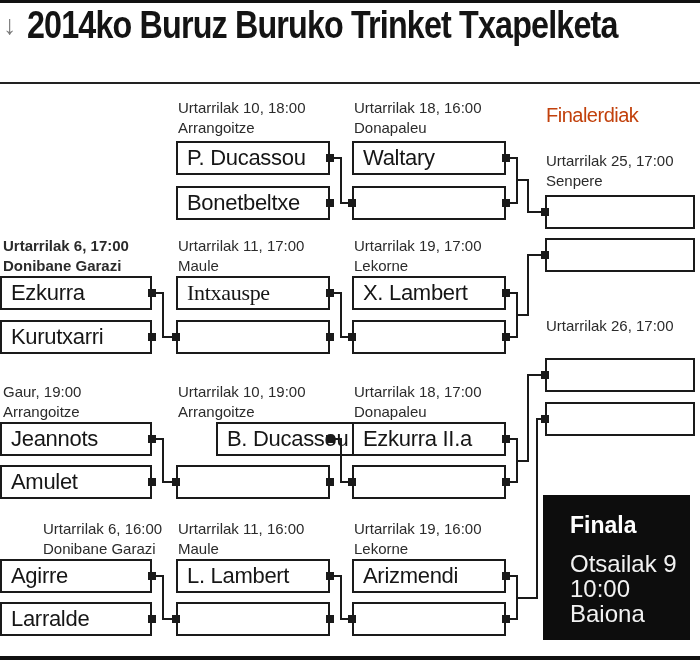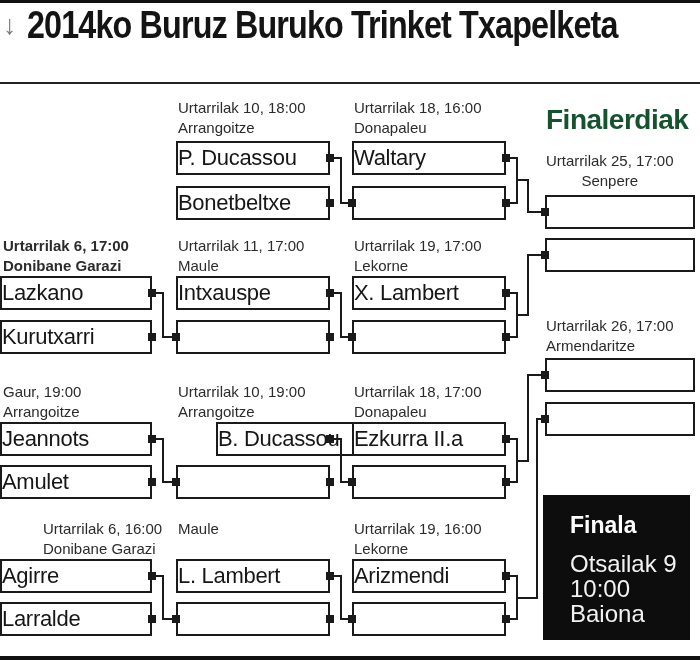--- a/index.html
+++ b/index.html
@@ -11,27 +11,27 @@
   #top-bar{left:0;top:0;width:700px;height:3px;background:#111111;}
   #footer-bar{left:0;top:656px;width:700px;height:4px;background:#111111;}
   #header-divider{left:0;top:82px;width:700px;height:2px;background:#222222;}
   #down-arrow{left:3px;top:8px;font-size:27px;font-weight:bold;color:#7a7a7a;line-height:34px;}
   #page-title{
     left:27px;top:2px;white-space:nowrap;color:#141414;
     font-size:38px;font-weight:bold;letter-spacing:-1px;line-height:46px;
     transform:scaleX(0.85);transform-origin:0 50%;
   }
   #semifinals-heading{
-    left:546px;top:104px;font-size:28px;font-weight:bold;color:#14532d;
+    left:546px;top:104px;font-size:20px;font-weight:normal;color:#c2410c;
     letter-spacing:-0.5px;white-space:nowrap;
   }
   .match-label{font-size:15px;line-height:20px;color:#2b2b2b;white-space:nowrap;}
   .slot{
     box-sizing:border-box;height:34px;border:2px solid #1a1a1a;background:#ffffff;
-    display:flex;align-items:center;
+    display:flex;align-items:center;padding-left:9px;
   }
   .slot span{font-size:22px;color:#161616;letter-spacing:-0.3px;white-space:nowrap;}
   #connectors{left:0;top:0;pointer-events:none;}
   #final-box{
     left:543px;top:495px;width:147px;height:145px;background:#0d0d0d;
     box-sizing:border-box;padding:16px 10px 0 27px;color:#ffffff;
   }
   #final-title{font-size:23px;font-weight:bold;line-height:28px;}
   .final-line{font-size:24px;line-height:25px;color:#f2f2f2;}
   #final-date{margin-top:12px;}
@@ -66,30 +66,30 @@
         <span>Waltary</span>
       </div>
       <div class="abs slot" style="left: 352px; top: 186px; width: 154px; height: 34px;">
         <span></span>
       </div>
       <div class="abs match-label" style="left: 3px; top: 236px; font-weight: bold;">
         <div>Urtarrilak 6, 17:00</div>
         <div>Donibane Garazi</div>
       </div>
       <div class="abs slot" style="left: 0px; top: 276px; width: 152px; height: 34px;">
-        <span>Lazkano</span>
+        <span>Ezkurra</span>
       </div>
       <div class="abs slot" style="left: 0px; top: 320px; width: 152px; height: 34px;">
         <span>Kurutxarri</span>
       </div>
       <div class="abs match-label" style="left: 178px; top: 236px;">
         <div>Urtarrilak 11, 17:00</div>
         <div>Maule</div>
       </div>
-      <div class="abs slot" style="left: 176px; top: 276px; width: 154px; height: 34px;">
+      <div class="abs slot" style="left: 176px; top: 276px; width: 154px; height: 34px; font-family: Liberation Serif, serif;">
         <span>Intxauspe</span>
       </div>
       <div class="abs slot" style="left: 176px; top: 320px; width: 154px; height: 34px;">
         <span></span>
       </div>
       <div class="abs match-label" style="left: 354px; top: 236px;">
         <div>Urtarrilak 19, 17:00</div>
         <div>Lekorne</div>
       </div>
       <div class="abs slot" style="left: 352px; top: 276px; width: 154px; height: 34px;">
@@ -132,51 +132,51 @@
         <div>Urtarrilak 6, 16:00</div>
         <div>Donibane Garazi</div>
       </div>
       <div class="abs slot" style="left: 0px; top: 559px; width: 152px; height: 34px;">
         <span>Agirre</span>
       </div>
       <div class="abs slot" style="left: 0px; top: 602px; width: 152px; height: 34px;">
         <span>Larralde</span>
       </div>
       <div class="abs match-label" style="left: 178px; top: 519px;">
+        <div>Urtarrilak 11, 16:00</div>
         <div>Maule</div>
       </div>
       <div class="abs slot" style="left: 176px; top: 559px; width: 154px; height: 34px;">
         <span>L. Lambert</span>
       </div>
       <div class="abs slot" style="left: 176px; top: 602px; width: 154px; height: 34px;">
         <span></span>
       </div>
       <div class="abs match-label" style="left: 354px; top: 519px;">
         <div>Urtarrilak 19, 16:00</div>
         <div>Lekorne</div>
       </div>
       <div class="abs slot" style="left: 352px; top: 559px; width: 154px; height: 34px;">
         <span>Arizmendi</span>
       </div>
       <div class="abs slot" style="left: 352px; top: 602px; width: 154px; height: 34px;">
         <span></span>
       </div>
-      <div class="abs match-label" style="left: 546px; top: 151px; text-align: center;">
+      <div class="abs match-label" style="left: 546px; top: 151px;">
         <div>Urtarrilak 25, 17:00</div>
         <div>Senpere</div>
       </div>
       <div class="abs slot" style="left: 545px; top: 195px; width: 150px; height: 34px;">
         <span></span>
       </div>
       <div class="abs slot" style="left: 545px; top: 238px; width: 150px; height: 34px;">
         <span></span>
       </div>
       <div class="abs match-label" style="left: 546px; top: 316px;">
         <div>Urtarrilak 26, 17:00</div>
-        <div>Armendaritze</div>
       </div>
       <div class="abs slot" style="left: 545px; top: 358px; width: 150px; height: 34px;">
         <span></span>
       </div>
       <div class="abs slot" style="left: 545px; top: 402px; width: 150px; height: 34px;">
         <span></span>
       </div>
     </div>
 
   <svg class="abs" id="connectors" width="700" height="660">

